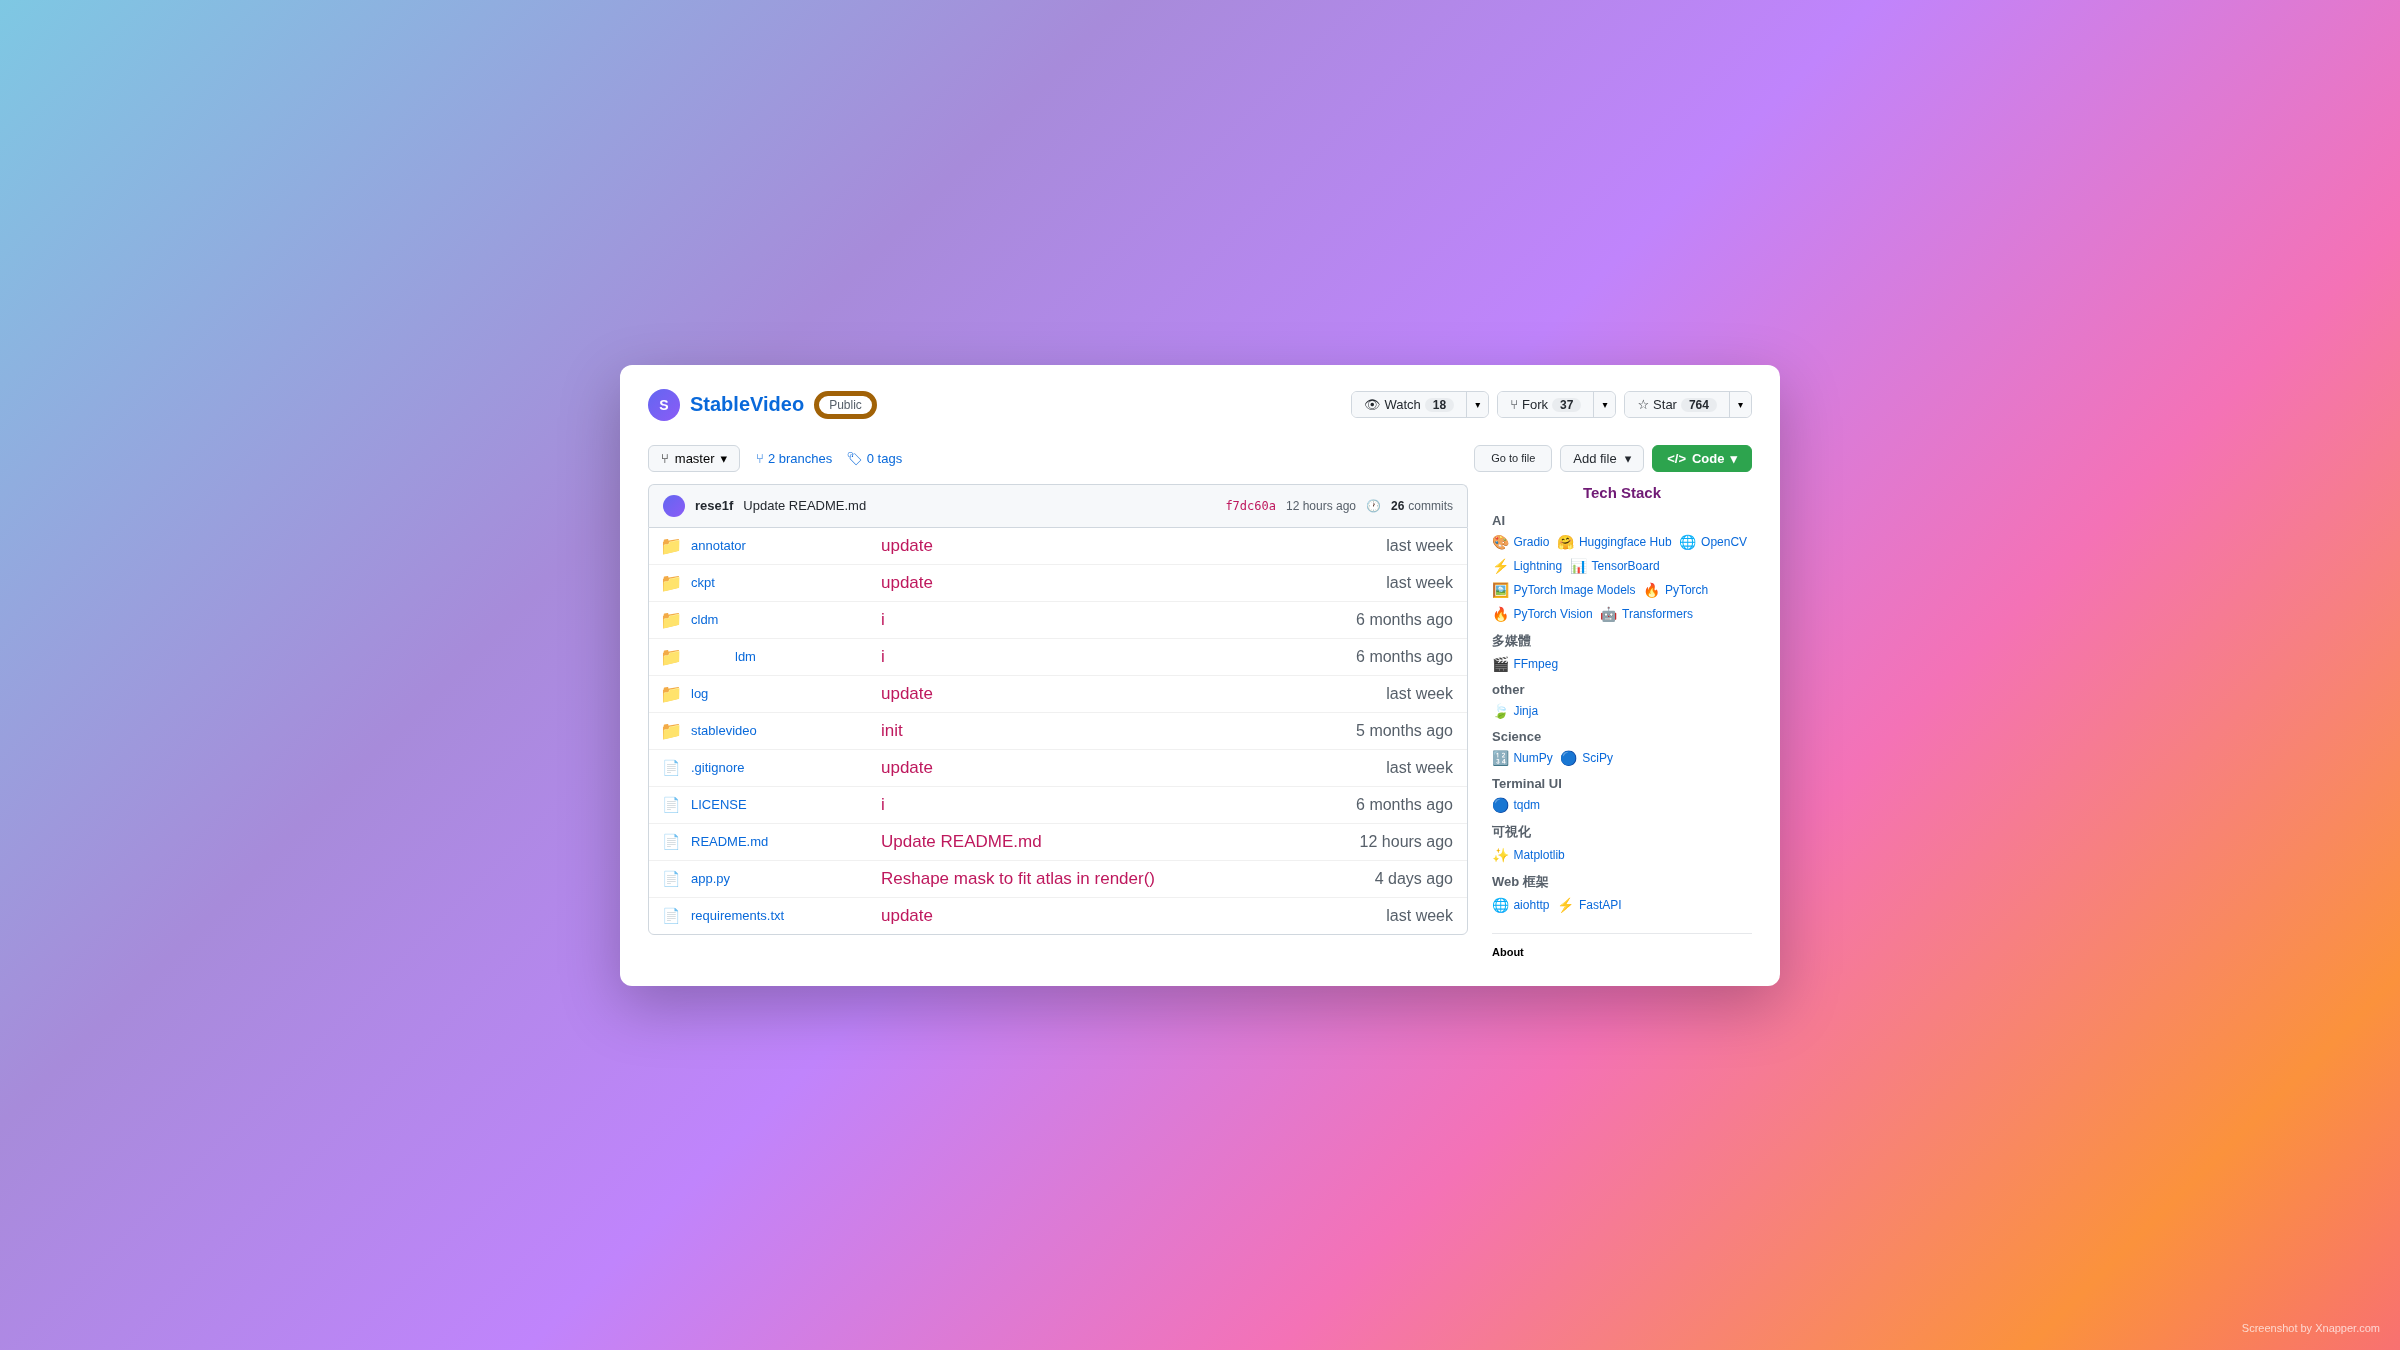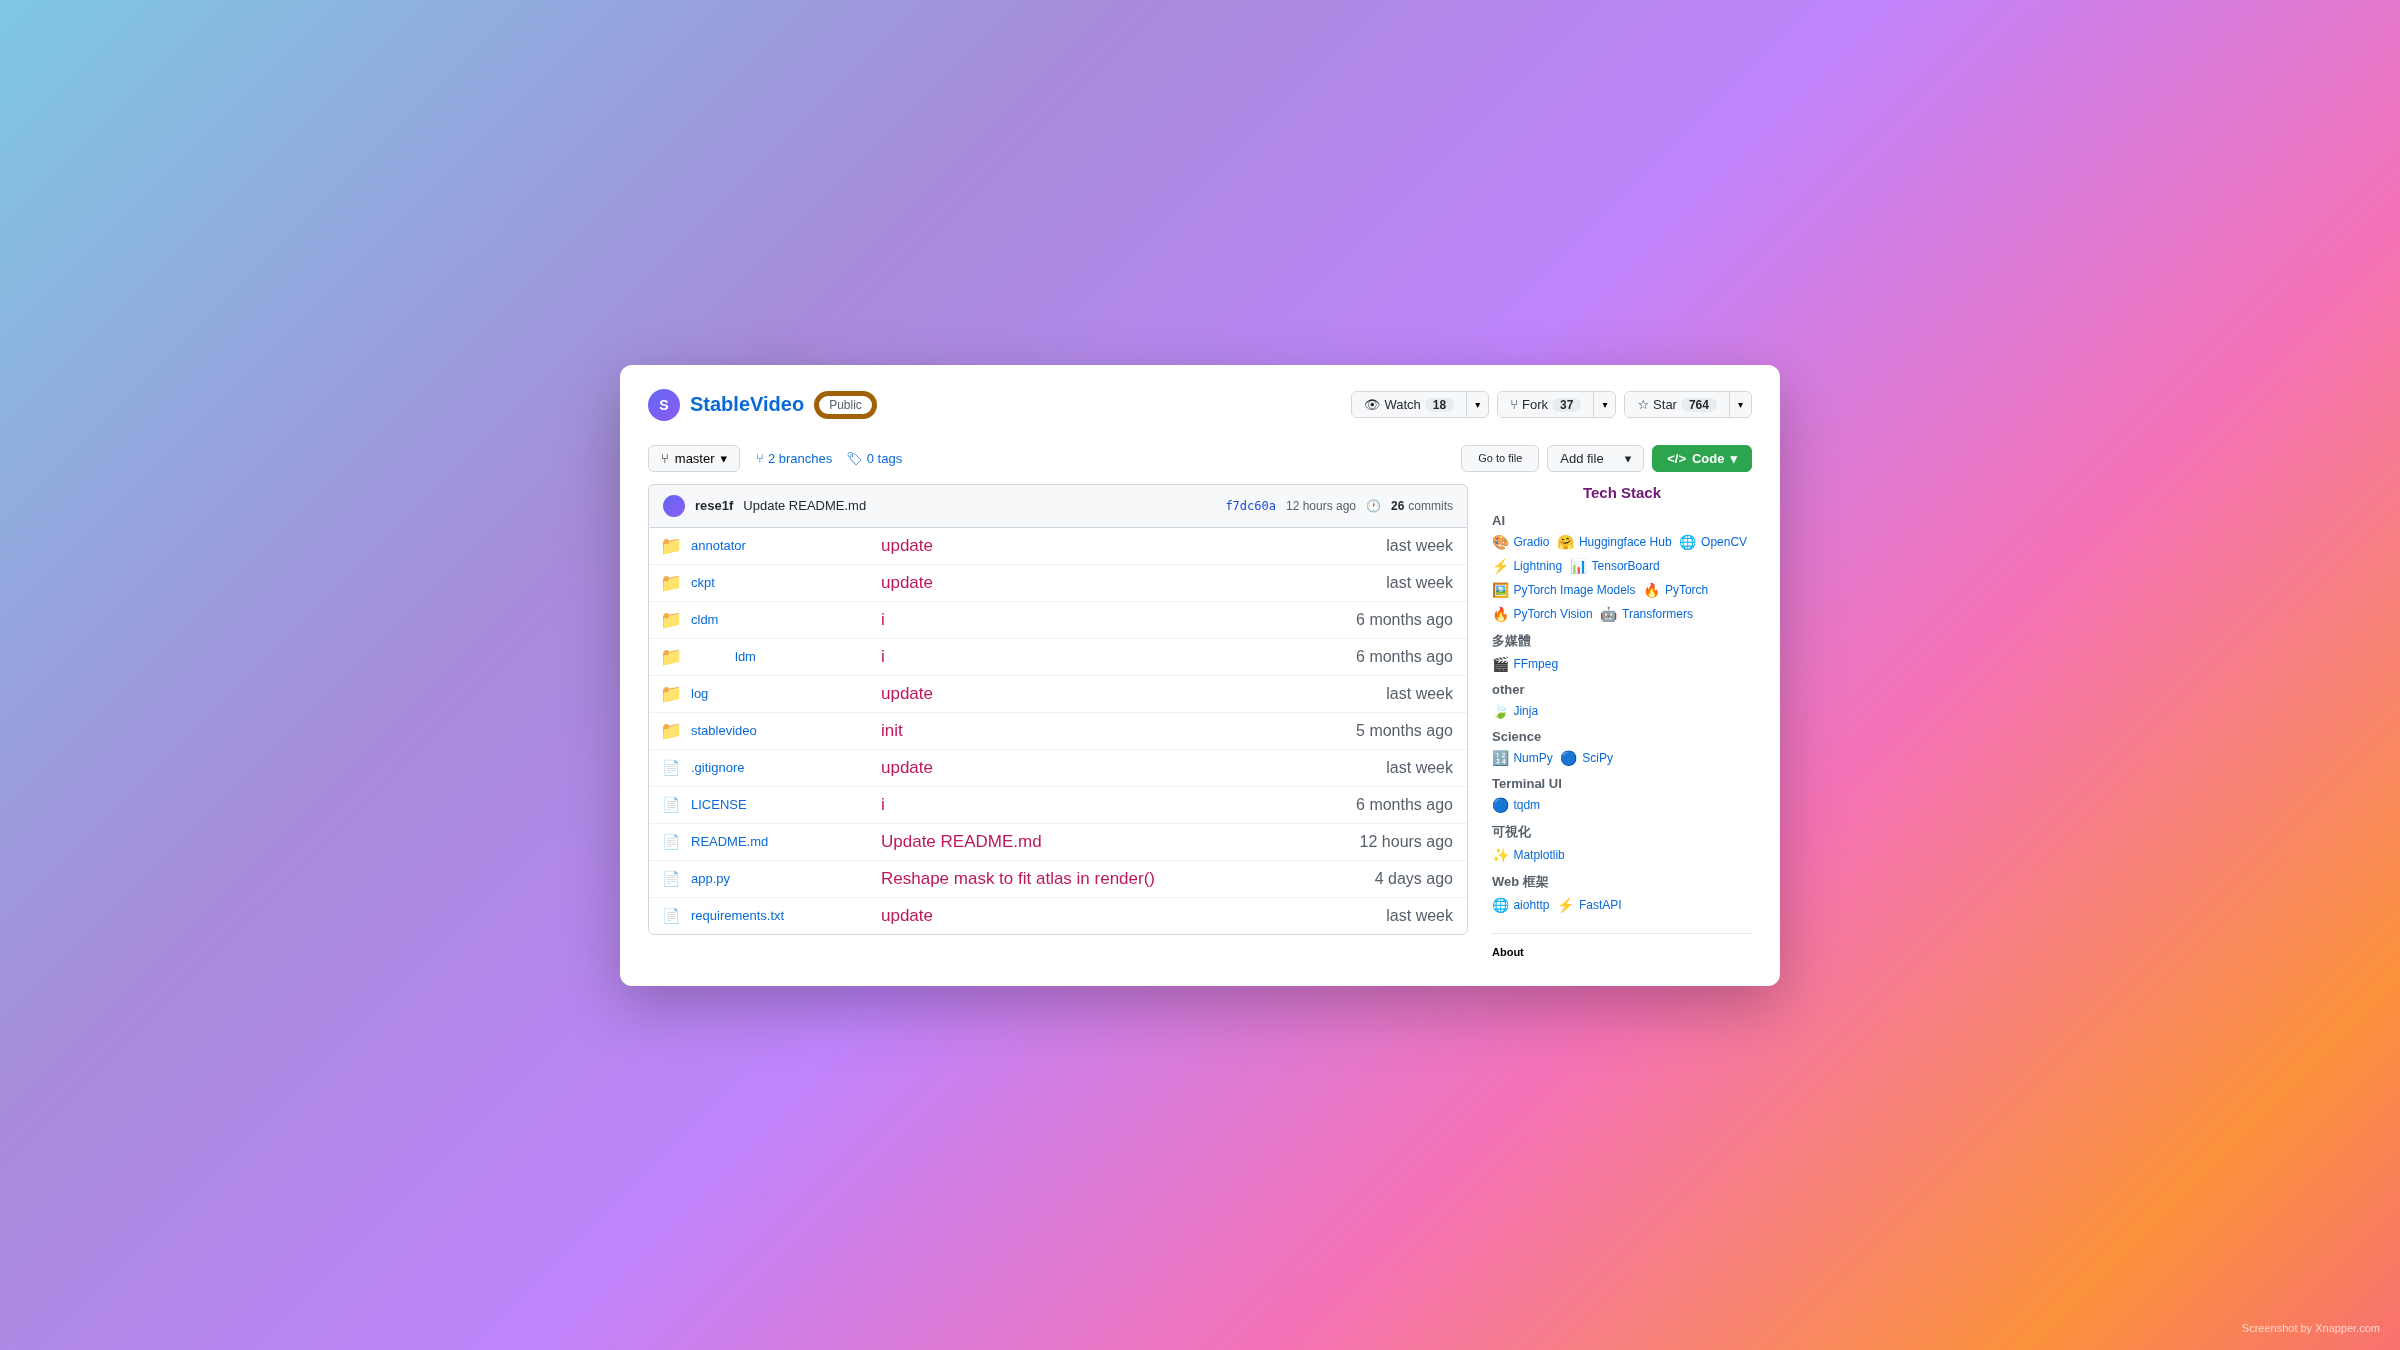--- a/index.html
+++ b/index.html
@@ -176,21 +176,21 @@
       background: #f6f8fa;
       color: #24292f;
       font-size: 11px;
       cursor: pointer;
       font-weight: 500;
     }
 
     .add-file-btn {
       display: flex;
       align-items: center;
-      gap: 21px;
+      gap: 8px;
       padding: 5px 12px;
       border: 1px solid #d0d7de;
       border-radius: 6px;
       background: #f6f8fa;
       color: #24292f;
       font-size: 13px;
       cursor: pointer;
       font-weight: 500;
     }
 
@@ -253,21 +253,21 @@
       margin-left: auto;
       display: flex;
       align-items: center;
       gap: 10px;
       font-size: 12px;
       color: #57606a;
     }
 
     .commit-hash {
       font-family: monospace;
-      color: #1d4ed8;
+      color: #be185d;
       font-size: 12px;
     }
 
     .commits-link {
       display: flex;
       align-items: center;
       gap: 4px;
       color: #57606a;
       font-size: 12px;
     }

